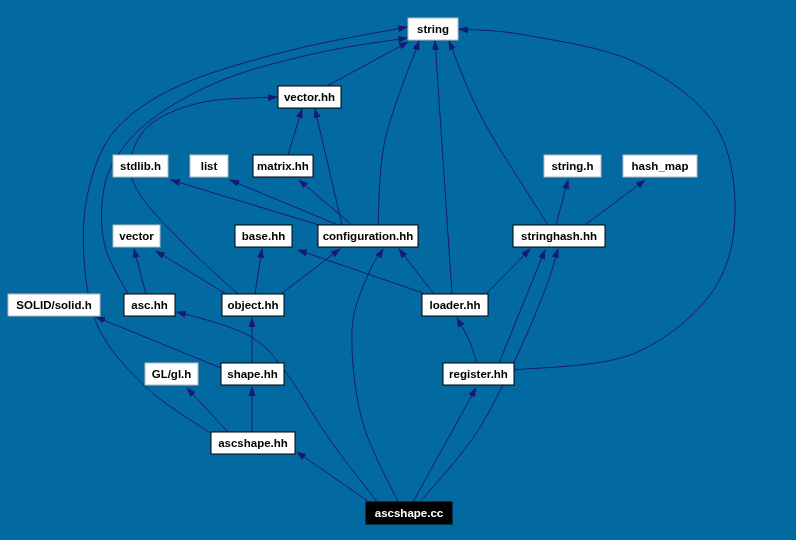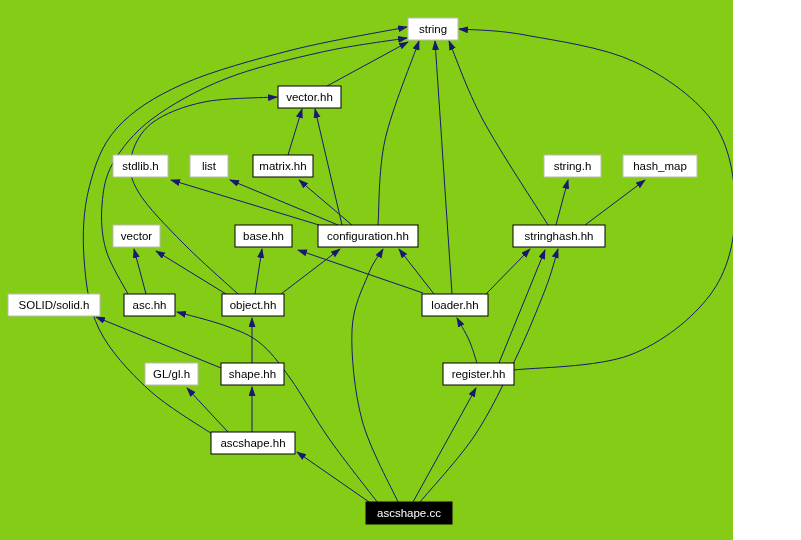--- a/index.html
+++ b/index.html
@@ -1,16 +1,16 @@
 <!DOCTYPE html>
 <html><head>
 <meta charset="utf-8">
 <style>
   html,body{margin:0;padding:0;background:#ffffff;}
-  .canvas-wrap{position:relative;width:733px;height:540px;background:#84cc16;overflow:hidden;}
+  .canvas-wrap{position:relative;width:796px;height:540px;background:#0369a1;overflow:hidden;font-weight:bold;}
   svg{display:block;}
   text{font-family:"Liberation Sans","DejaVu Sans",sans-serif;font-size:11.5px;}
 </style>
 </head>
 <body>
 
 <div class="canvas-wrap">
   <svg id="graph-svg" width="801" height="540" viewBox="0 0 801 540">
       <defs>
         <marker id="arrow" markerWidth="11" markerHeight="8" refX="9" refY="3.5" orient="auto" markerUnits="userSpaceOnUse">

